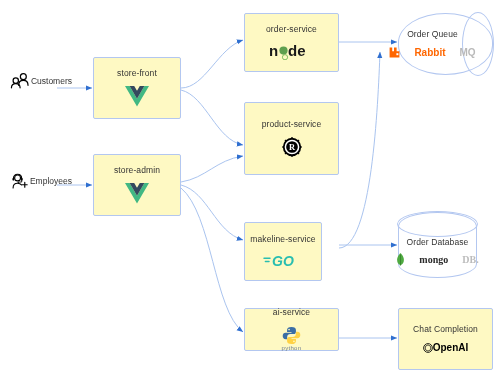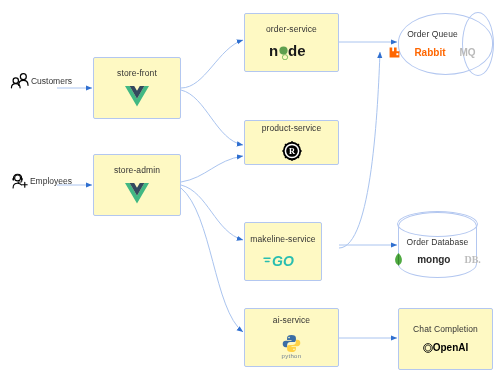--- a/index.html
+++ b/index.html
@@ -147,21 +147,21 @@
     <span class="logo">
       <svg width="46" height="18" viewBox="0 0 46 18">
         <text x="0" y="14" font-family="'Liberation Sans',sans-serif" font-size="15" font-weight="bold" fill="#1a1a1a">n</text>
         <circle cx="14.5" cy="8.6" r="4.1" fill="#5fa04e"></circle>
         <text x="19" y="14" font-family="'Liberation Sans',sans-serif" font-size="15" font-weight="bold" fill="#1a1a1a">de</text>
         <circle cx="16" cy="15.2" r="2.6" fill="none" stroke="#7fbf5f" stroke-width="1"></circle>
       </svg>
     </span>
   </div>
 
-  <div class="node box" style="left:244px;top:120px;width:95px;height:45px;">
+  <div class="node box" style="left:244px;top:102px;width:95px;height:73px;">
     <span class="node-title">product-service</span>
     <span class="logo">
       <svg width="20" height="20" viewBox="0 0 20 20">
         <circle cx="10" cy="10" r="9.2" fill="#000"></circle>
         <g stroke="#000" stroke-width="1.7">
           <path d="M10,0.3 L10,2.4 M10,17.6 L10,19.7 M0.3,10 L2.4,10 M17.6,10 L19.7,10
                    M3.1,3.1 L4.6,4.6 M15.4,15.4 L16.9,16.9 M16.9,3.1 L15.4,4.6 M4.6,15.4 L3.1,16.9"></path>
         </g>
         <circle cx="10" cy="10" r="6.6" fill="none" stroke="#fff" stroke-width="1.5"></circle>
         <text x="10" y="13.4" text-anchor="middle" font-family="'Liberation Serif',serif" font-size="8.4" font-weight="bold" fill="#fff">R</text>
@@ -172,21 +172,21 @@
   <div class="node box" style="left:244px;top:222px;width:78px;height:59px;">
     <span class="node-title">makeline-service</span>
     <span class="logo">
       <svg width="40" height="16" viewBox="0 0 40 16">
         <path d="M1,6.2 L7,6.2 M2.4,9.4 L6,9.4" stroke="#29beb0" stroke-width="1.5" stroke-linecap="round"></path>
         <text x="9" y="14" font-family="'Liberation Sans',sans-serif" font-size="14" font-style="italic" font-weight="bold" fill="#29beb0">GO</text>
       </svg>
     </span>
   </div>
 
-  <div class="node box" style="left:244px;top:308px;width:95px;height:59px;">
+  <div class="node box" style="left:244px;top:308px;width:95px;height:43px;">
     <span class="node-title">ai-service</span>
     <span class="logo" style="flex-direction:column;">
       <svg width="19" height="19" viewBox="0 0 24 24">
         <path d="M11.9,1.2 C8.2,1.2 6.4,2.6 6.4,5.1 L6.4,7.6 L12,7.6 L12,8.6 L4.6,8.6
                  C2.3,8.6 0.9,10.2 0.9,12.6 C0.9,15 2.3,16.6 4.6,16.6 L6.5,16.6 L6.5,13.9
                  C6.5,11.6 8.3,10.1 10.5,10.1 L14.9,10.1 C16.5,10.1 17.6,9 17.6,7.5
                  L17.6,5.1 C17.6,2.8 16,1.2 11.9,1.2 Z M8.9,3.4 C9.5,3.4 10,3.9 10,4.5
                  C10,5.1 9.5,5.6 8.9,5.6 C8.3,5.6 7.8,5.1 7.8,4.5 C7.8,3.9 8.3,3.4 8.9,3.4 Z" fill="#3b6ea5"></path>
         <path d="M12.1,22.8 C15.8,22.8 17.6,21.4 17.6,18.9 L17.6,16.4 L12,16.4 L12,15.4 L19.4,15.4
                  C21.7,15.4 23.1,13.8 23.1,11.4 C23.1,9 21.7,7.4 19.4,7.4 L17.5,7.4 L17.5,10.1
@@ -219,21 +219,21 @@
     <div class="body"></div>
     <div class="cap"></div>
     <div class="content">
       <span class="node-title">Order Database</span>
       <span class="logo brand" style="margin-top:6px;">
         <svg width="9" height="13" viewBox="0 0 9 13">
           <path d="M4.5,0 C4.5,0 7.9,3.2 7.9,7 C7.9,10 6.2,11.6 4.5,12.2
                    C2.8,11.6 1.1,10 1.1,7 C1.1,3.2 4.5,0 4.5,0 Z" fill="#4faa41"></path>
           <path d="M4.5,1.4 L4.5,12.6" stroke="#2f7a28" stroke-width="0.7"></path>
         </svg>
-        <span class="brand-text" style="color:#2b2b2b;font-family:Liberation Sans, sans-serif;">mongo</span>
+        <span class="brand-text" style="color:#2b2b2b;font-family:Liberation Serif, serif;">mongo</span>
           <span class="brand-text" style="color:#bcbcbc;font-family:'Liberation Serif',serif;">DB.</span>
       </span>
     </div>
   </div>
 
   <div class="node box" style="left:398px;top:308px;width:95px;height:62px;">
     <span class="node-title">Chat Completion</span>
     <span class="logo brand" style="gap:0;">
       <svg width="10" height="10" viewBox="0 0 12 12">
         <circle cx="6" cy="6" r="5.3" fill="none" stroke="#000" stroke-width="1"></circle>

